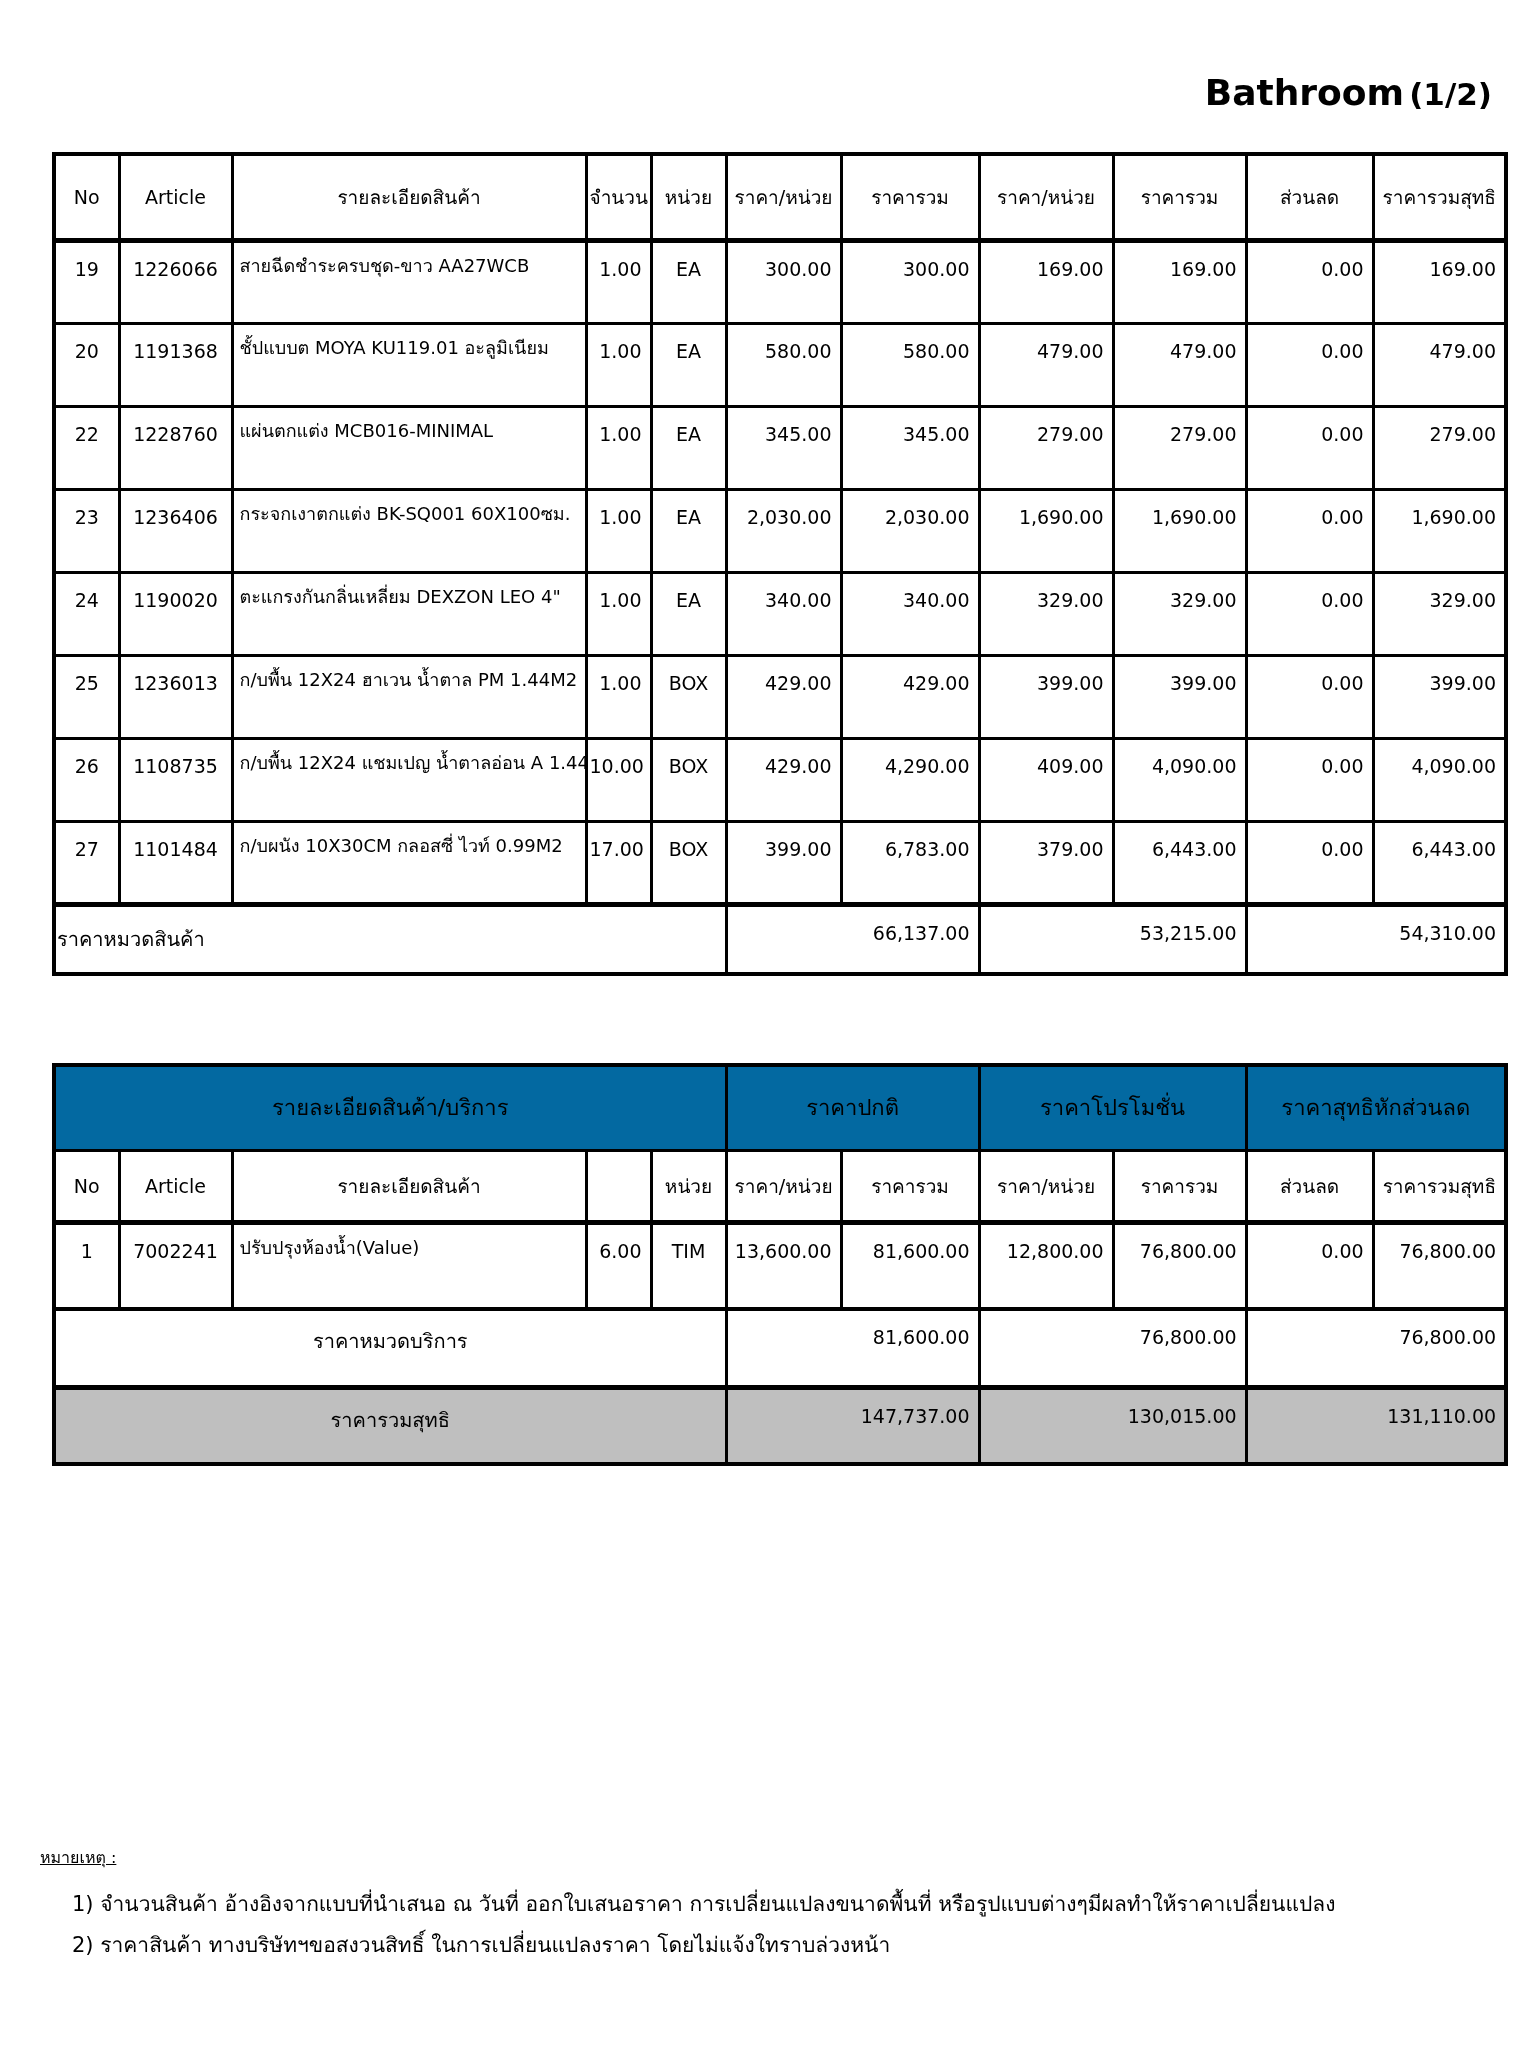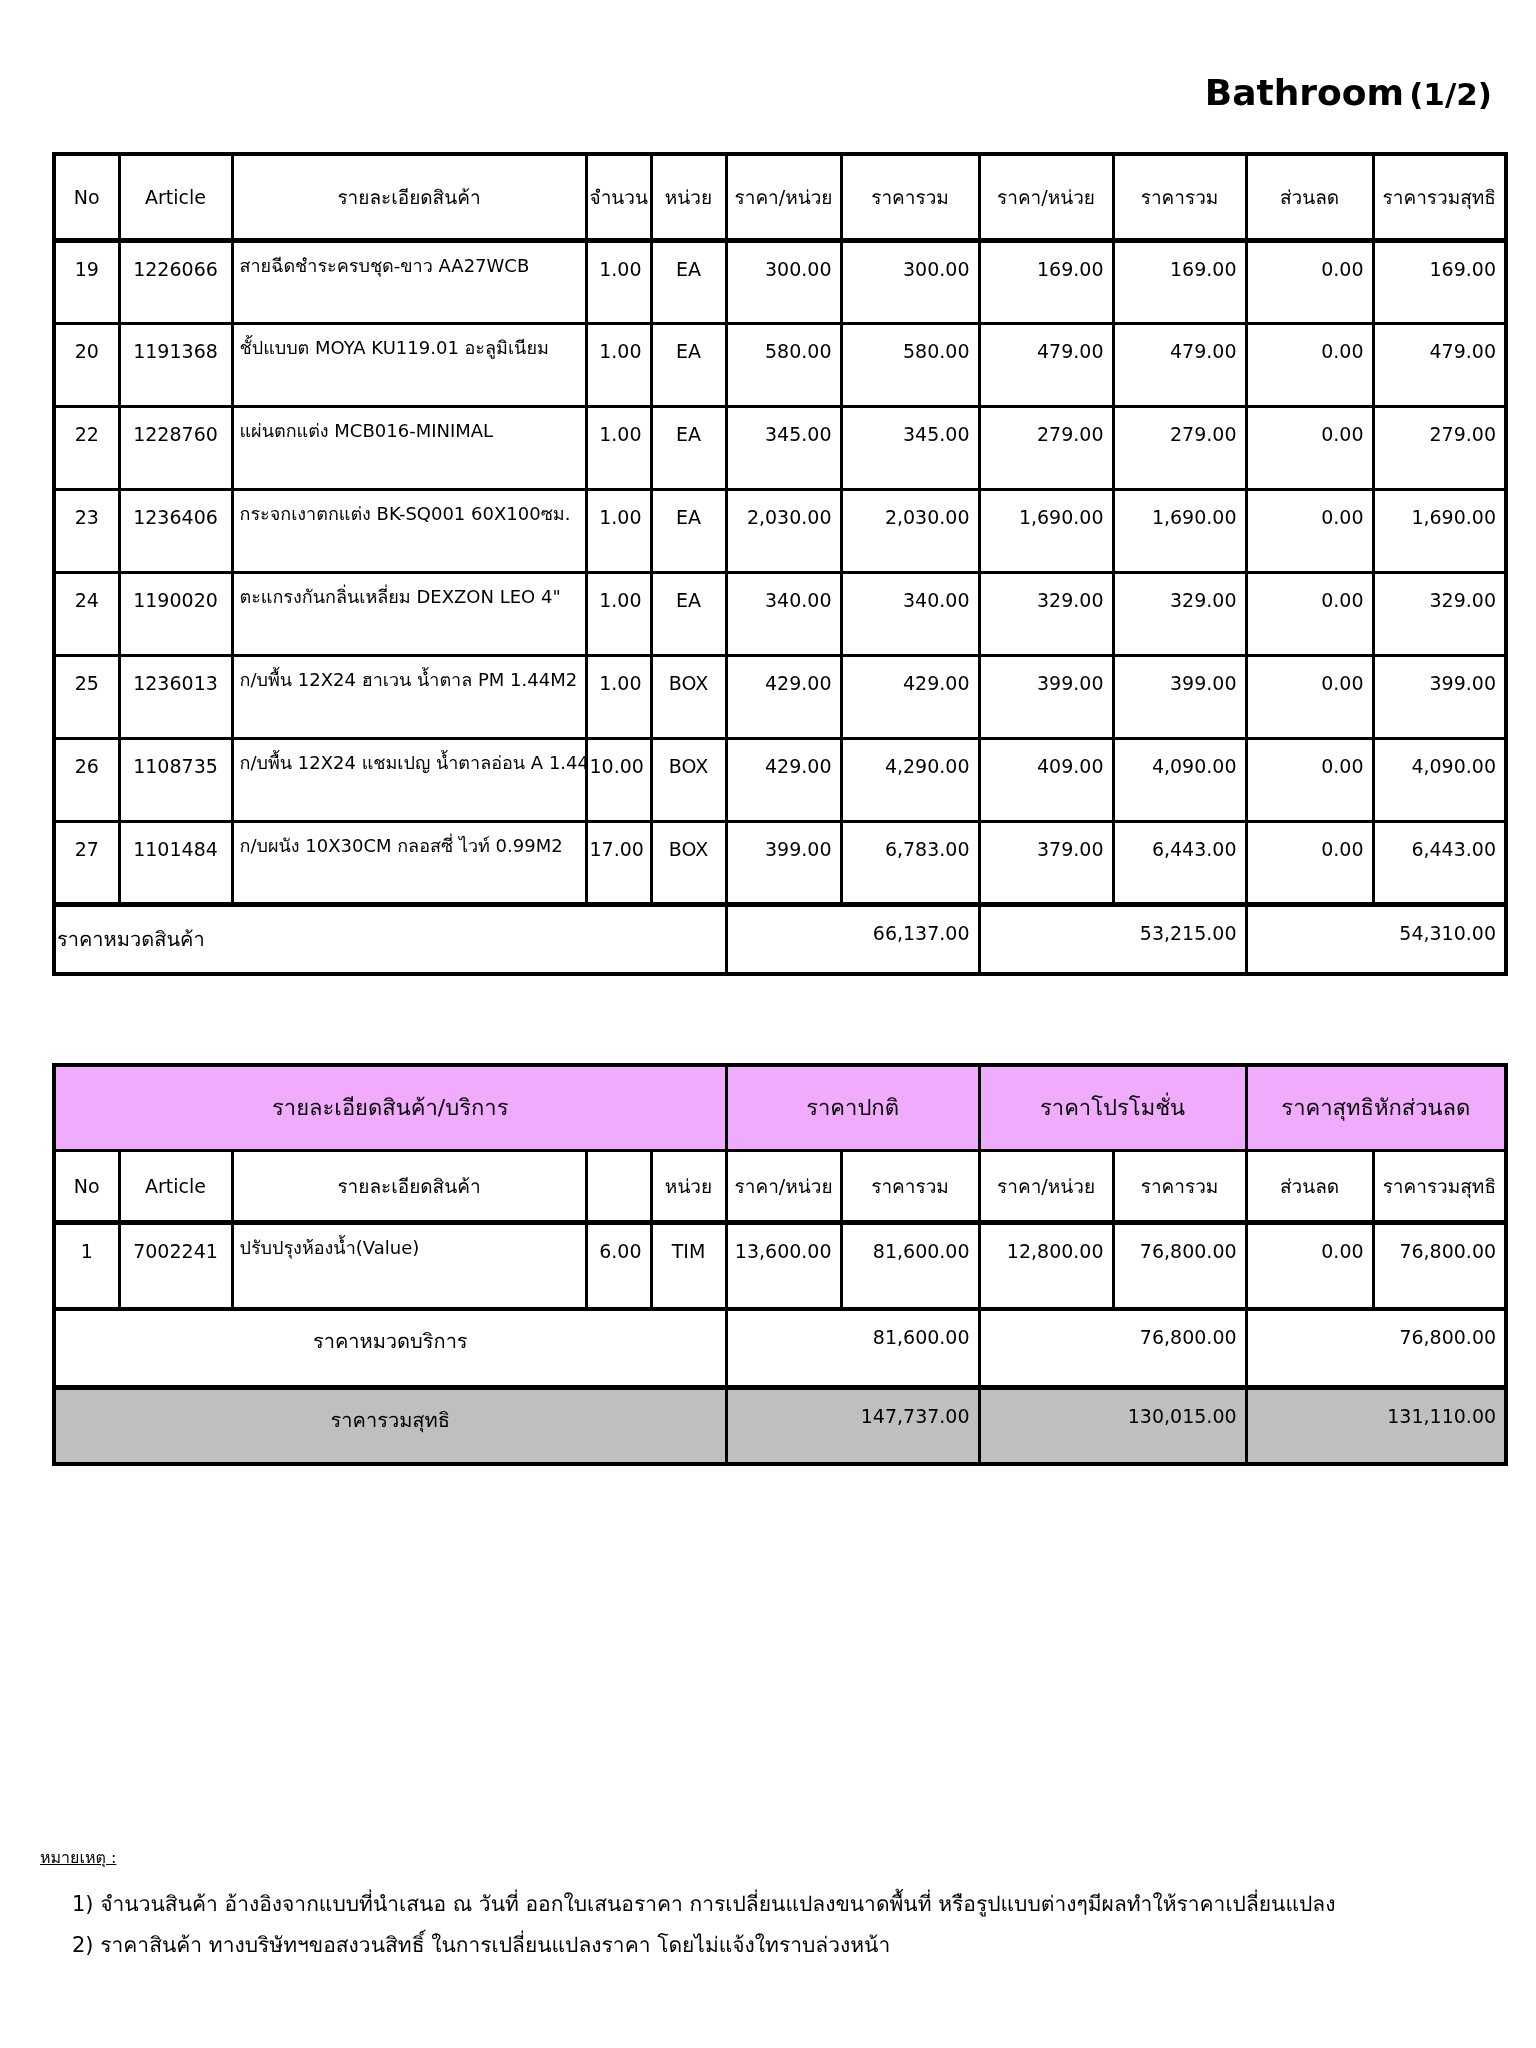--- a/index.html
+++ b/index.html
@@ -21,21 +21,21 @@
   .tbl tr.svcrow{height:87px;}
   .tbl td{font-size:19px;vertical-align:top;}
   .tbl td.ctr{text-align:center;padding-top:15px;}
   .tbl td.num{text-align:right;padding:15px 8px 0 2px;white-space:nowrap;}
   .tbl td.desc{text-align:left;padding:8px 4px 0 6px;white-space:nowrap;font-size:18px;}
   .tbl tr.hdr th{border-bottom:5px solid #000;}
   .tbl tr.trow{height:70px;}
   .tbl tr.trow td{border-top:5px solid #000;}
   .tbl tr.trow td.tlabel{text-align:left;padding-top:16px;font-size:20px;}
   .tbl tr.band{height:85px;}
-  .tbl tr.band td{background:#f0abfc;text-align:center;vertical-align:middle;font-size:22px;}
+  .tbl tr.band td{background:#0369a1;text-align:center;vertical-align:middle;font-size:22px;}
   .tbl tr.strow{height:78px;}
   .tbl tr.strow td{border-top:4px solid #000;}
   .tbl tr.strow td.tlabel{text-align:center;padding-top:14px;font-size:20px;}
   .tbl tr.grand{height:77px;}
   .tbl tr.grand td{background:#bfbfbf;border-top:5px solid #000;}
   .tbl tr.grand td.tlabel{text-align:center;padding-top:14px;font-size:20px;}
   .notes{position:absolute;left:40px;top:1845px;width:1470px;}
   .notes .nhead{font-size:16px;text-decoration:underline;margin-bottom:14px;}
   .notes .nline{font-size:21px;line-height:41px;white-space:nowrap;margin-left:32px;}
 </style>

